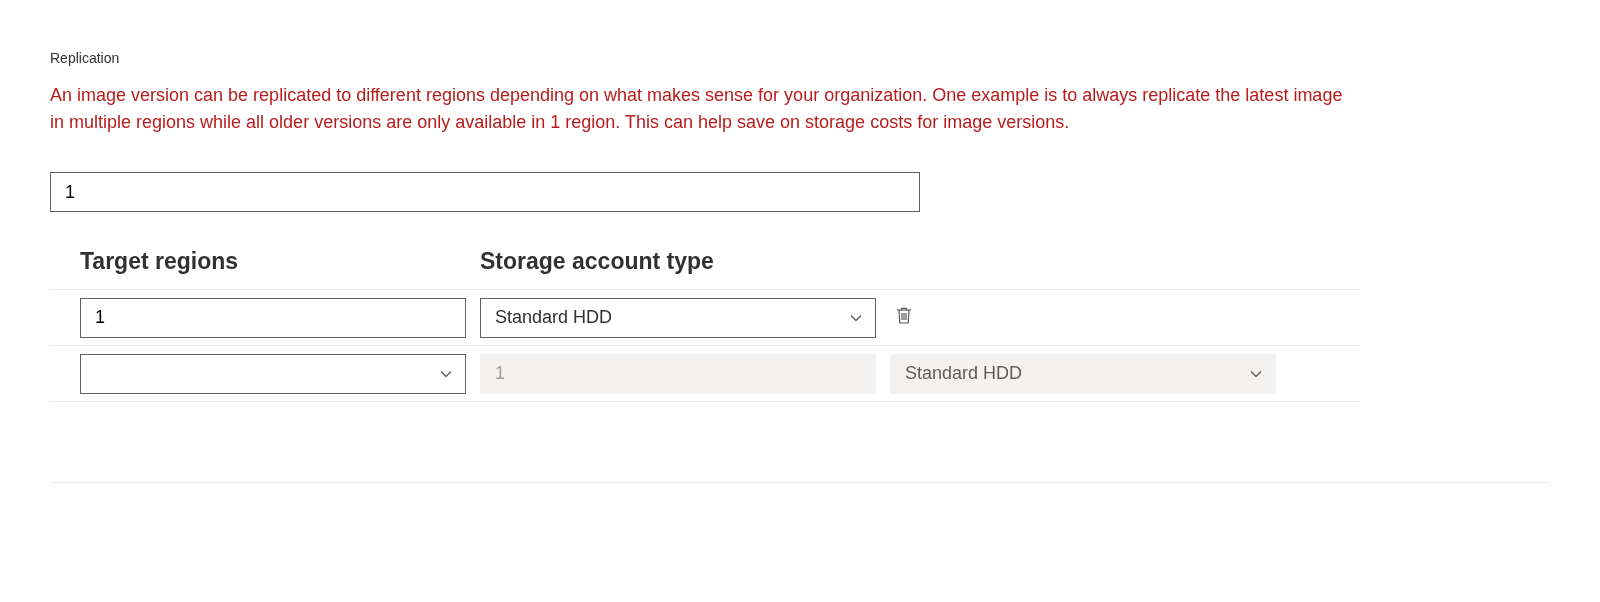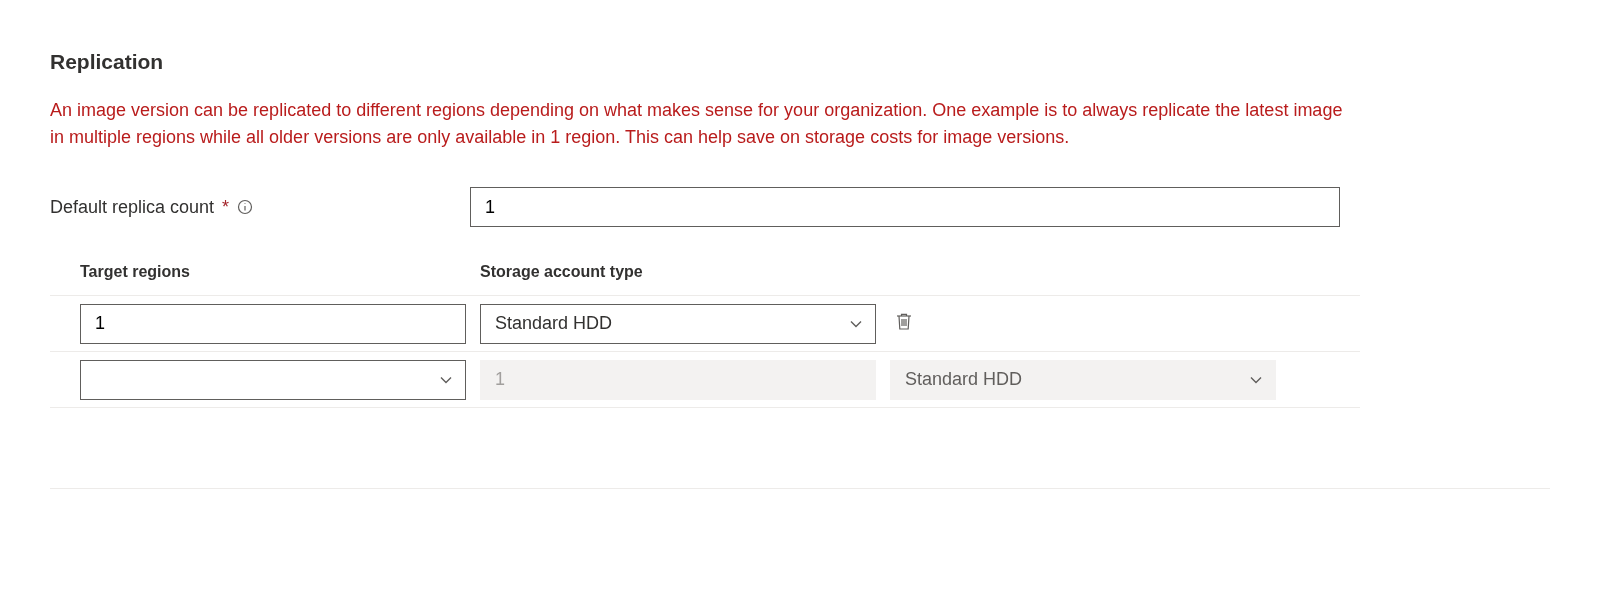--- a/index.html
+++ b/index.html
@@ -5,23 +5,23 @@
     * { box-sizing: border-box; }
     body {
       margin: 0;
       padding: 50px;
       font-family: "Segoe UI", -apple-system, BlinkMacSystemFont, sans-serif;
       font-size: 18px;
       color: #323130;
       background: #fff;
     }
     .section-title {
-      font-weight: 700;
-      font-size: 21px;
-      margin-bottom: 23px;
+      font-weight: 400;
+      font-size: 14px;
+      margin-bottom: 16px;
     }
     .description {
       font-size: 18px;
       line-height: 1.5;
       color: #b91c1c;
       max-width: 1300px;
       margin-bottom: 36px;
     }
     .field-row {
       display: flex;
@@ -61,21 +61,21 @@
       display: grid;
       grid-template-columns: 30px 400px 410px 400px 50px;
       align-items: center;
     }
     .thead {
       border-bottom: 1px solid #edebe9;
       padding-bottom: 14px;
     }
     .th {
       font-weight: 600;
-      font-size: 16px;
+      font-size: 23px;
     }
     .trow {
       min-height: 56px;
       border-bottom: 1px solid #edebe9;
       padding: 6px 0;
     }
     .cell { padding-right: 14px; }
     .select-box {
       position: relative;
       height: 40px;
@@ -134,31 +134,20 @@
       margin-top: 80px;
     }
   </style>
 </head>
 <body>
 
 <div class="section-title">Replication</div>
 <div class="description">An image version can be replicated to different regions depending on what makes sense for your organization. One example is to always replicate the latest image in multiple regions while all older versions are only available in 1 region. This can help save on storage costs for image versions.</div>
 
 <div class="field-row">
-  <div class="field-label-wrap">
-    <span>Default replica count</span>
-    <span class="required-star">*</span>
-    <span class="info-icon">
-      <svg width="16" height="16" viewBox="0 0 16 16" fill="none" stroke="currentColor" stroke-width="1.2">
-        <circle cx="8" cy="8" r="6.5"></circle>
-        <line x1="8" y1="7" x2="8" y2="11.5"></line>
-        <circle cx="8" cy="4.6" r="0.5" fill="currentColor" stroke="none"></circle>
-      </svg>
-    </span>
-  </div>
   <input class="field-input" value="1" style="">
 </div>
 
 <div class="table">
   <div class="thead">
     <div></div>
     <div class="th">Target regions</div>
     <div class="th">Storage account type</div>
     <div></div>
   </div>

